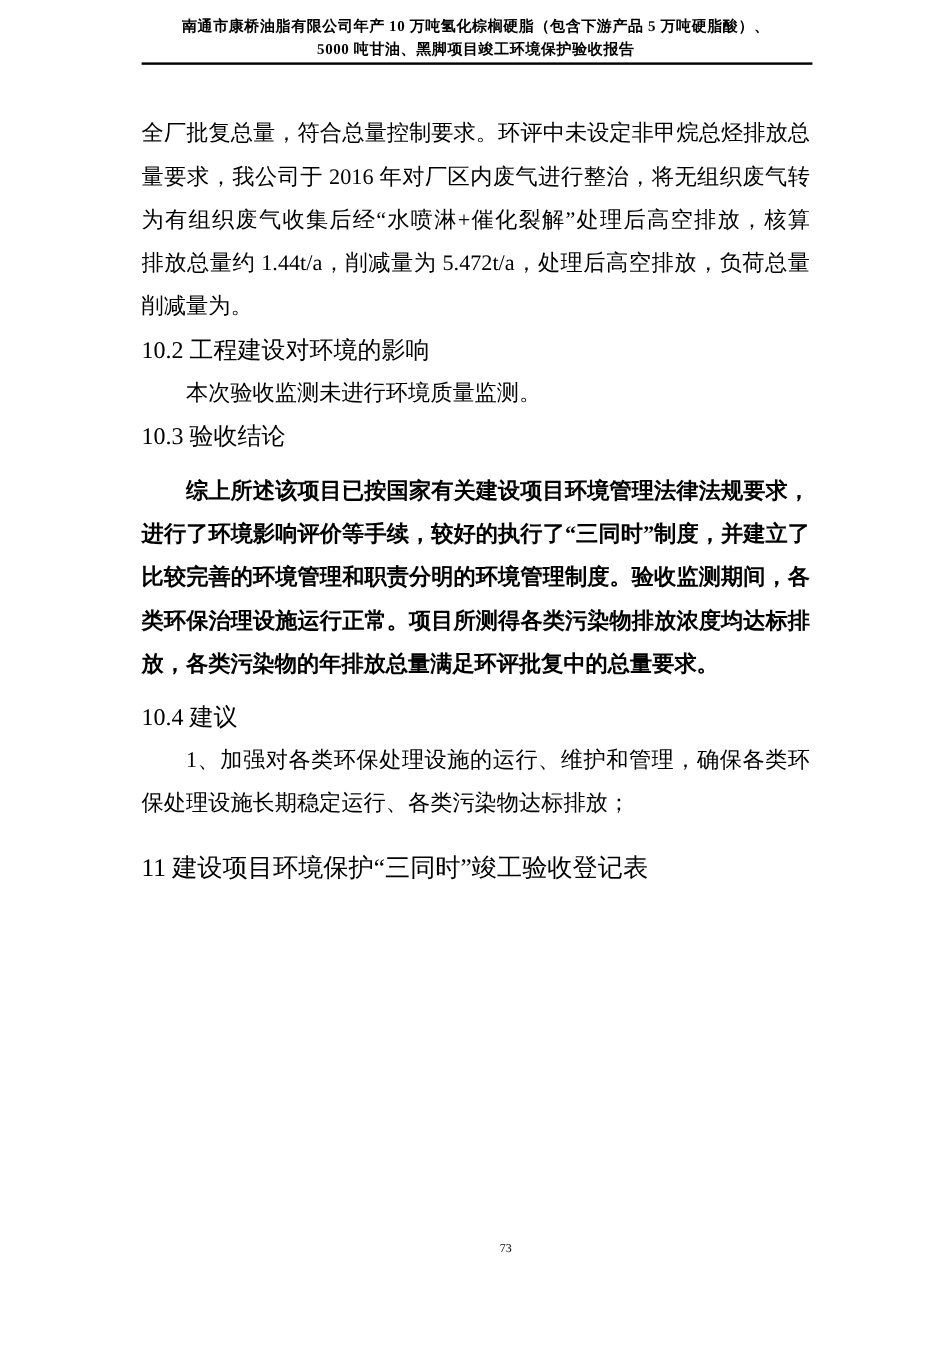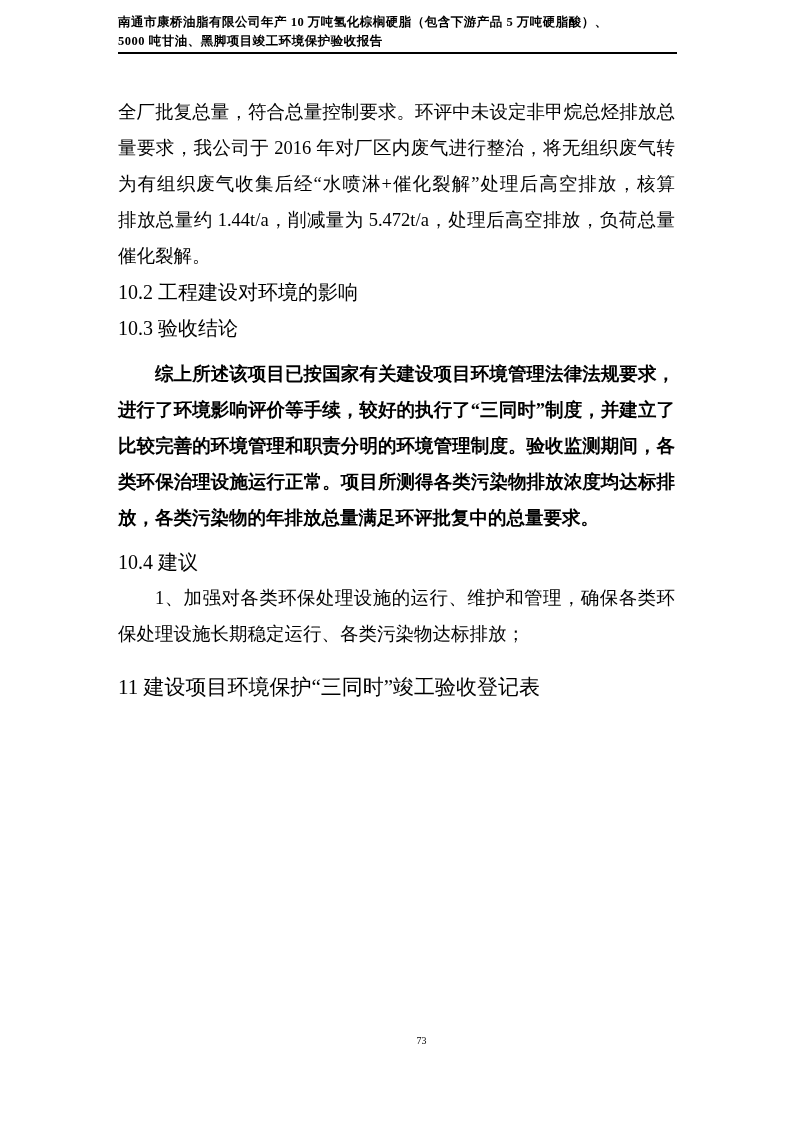--- a/index.html
+++ b/index.html
@@ -15,21 +15,21 @@
     color: #000000;
     font-family: "Liberation Serif", "DejaVu Serif", serif;
     overflow: hidden;
   }
   
   .doc-header {
     position: absolute;
     top: 13px;
     left: 118px;
     width: 557px;
-    text-align: left;
+    text-align: center;
     font-size: 12.5px;
     font-weight: bold;
     line-height: 19px;
     letter-spacing: 0.5px;
   }
   .header-rule {
     position: absolute;
     top: 52px;
     left: 118px;
     width: 559px;
@@ -97,25 +97,26 @@
   </div>
   <div class="header-rule"></div>
 
   <div class="content">
 
     <div>
       <div class="tline">全厂批复总量，符合总量控制要求。环评中未设定非甲烷总烃排放总</div>
       <div class="tline">量要求，我公司于 2016 年对厂区内废气进行整治，将无组织废气转</div>
       <div class="tline">为有组织废气收集后经“水喷淋+催化裂解”处理后高空排放，核算</div>
       <div class="tline">排放总量约 1.44t/a，削减量为 5.472t/a，处理后高空排放，负荷总量</div>
-      <div class="tline last">催化裂解。</div>
+      <div class="tline last">削减量为。</div>
     </div>
 
     <div class="sec-heading">10.2 工程建设对环境的影响</div>
 
+    <div class="tline last indent">本次验收监测未进行环境质量监测。</div>
 
     <div class="sec-heading">10.3 验收结论</div>
 
     <div class="bold-para mt10">
       <div class="tline indent">综上所述该项目已按国家有关建设项目环境管理法律法规要求，</div>
       <div class="tline">进行了环境影响评价等手续，较好的执行了“三同时”制度，并建立了</div>
       <div class="tline">比较完善的环境管理和职责分明的环境管理制度。验收监测期间，各</div>
       <div class="tline">类环保治理设施运行正常。项目所测得各类污染物排放浓度均达标排</div>
       <div class="tline last">放，各类污染物的年排放总量满足环评批复中的总量要求。</div>
     </div>

